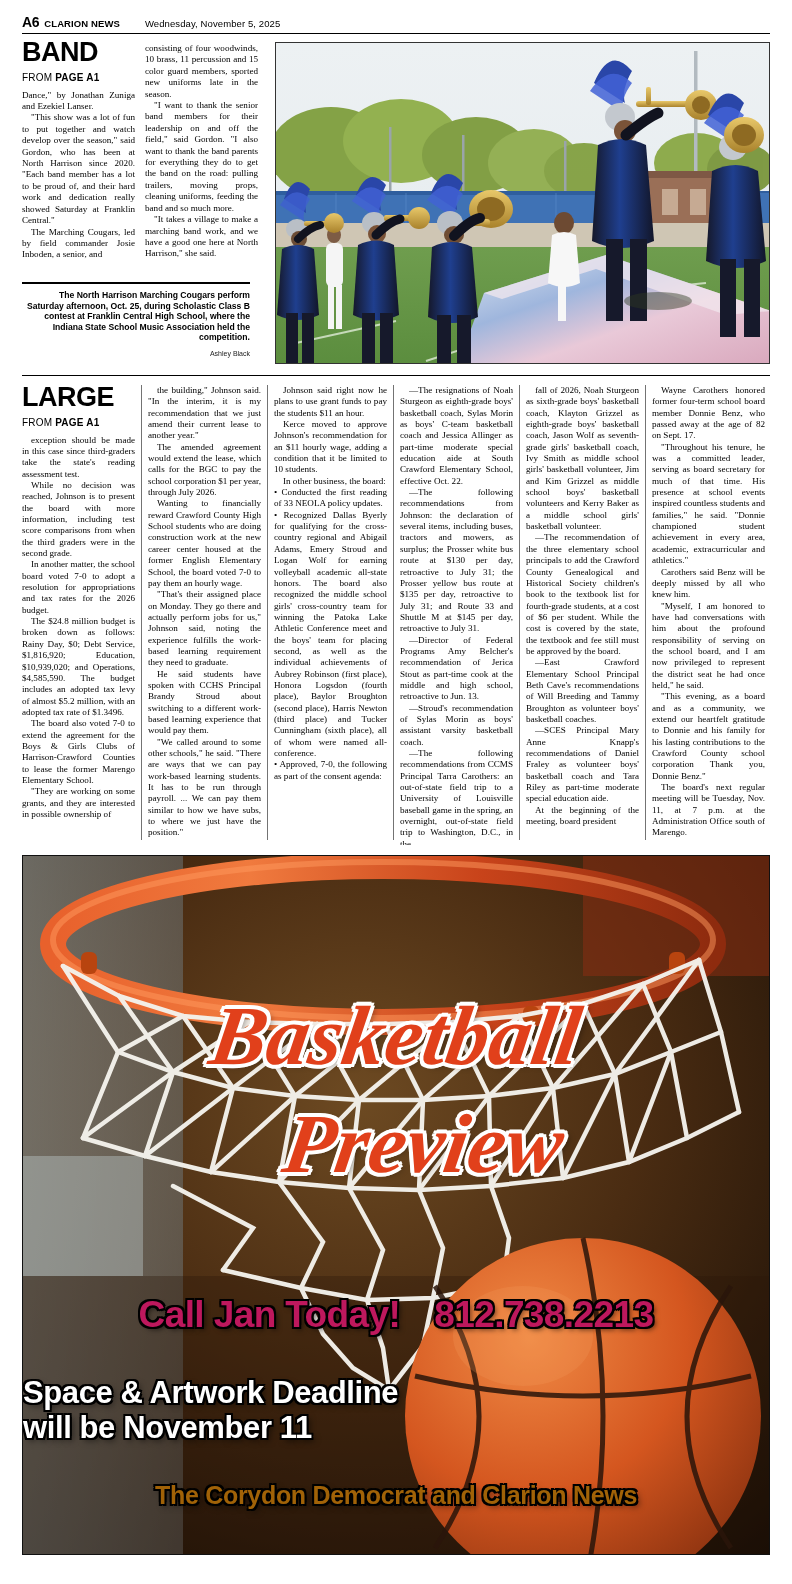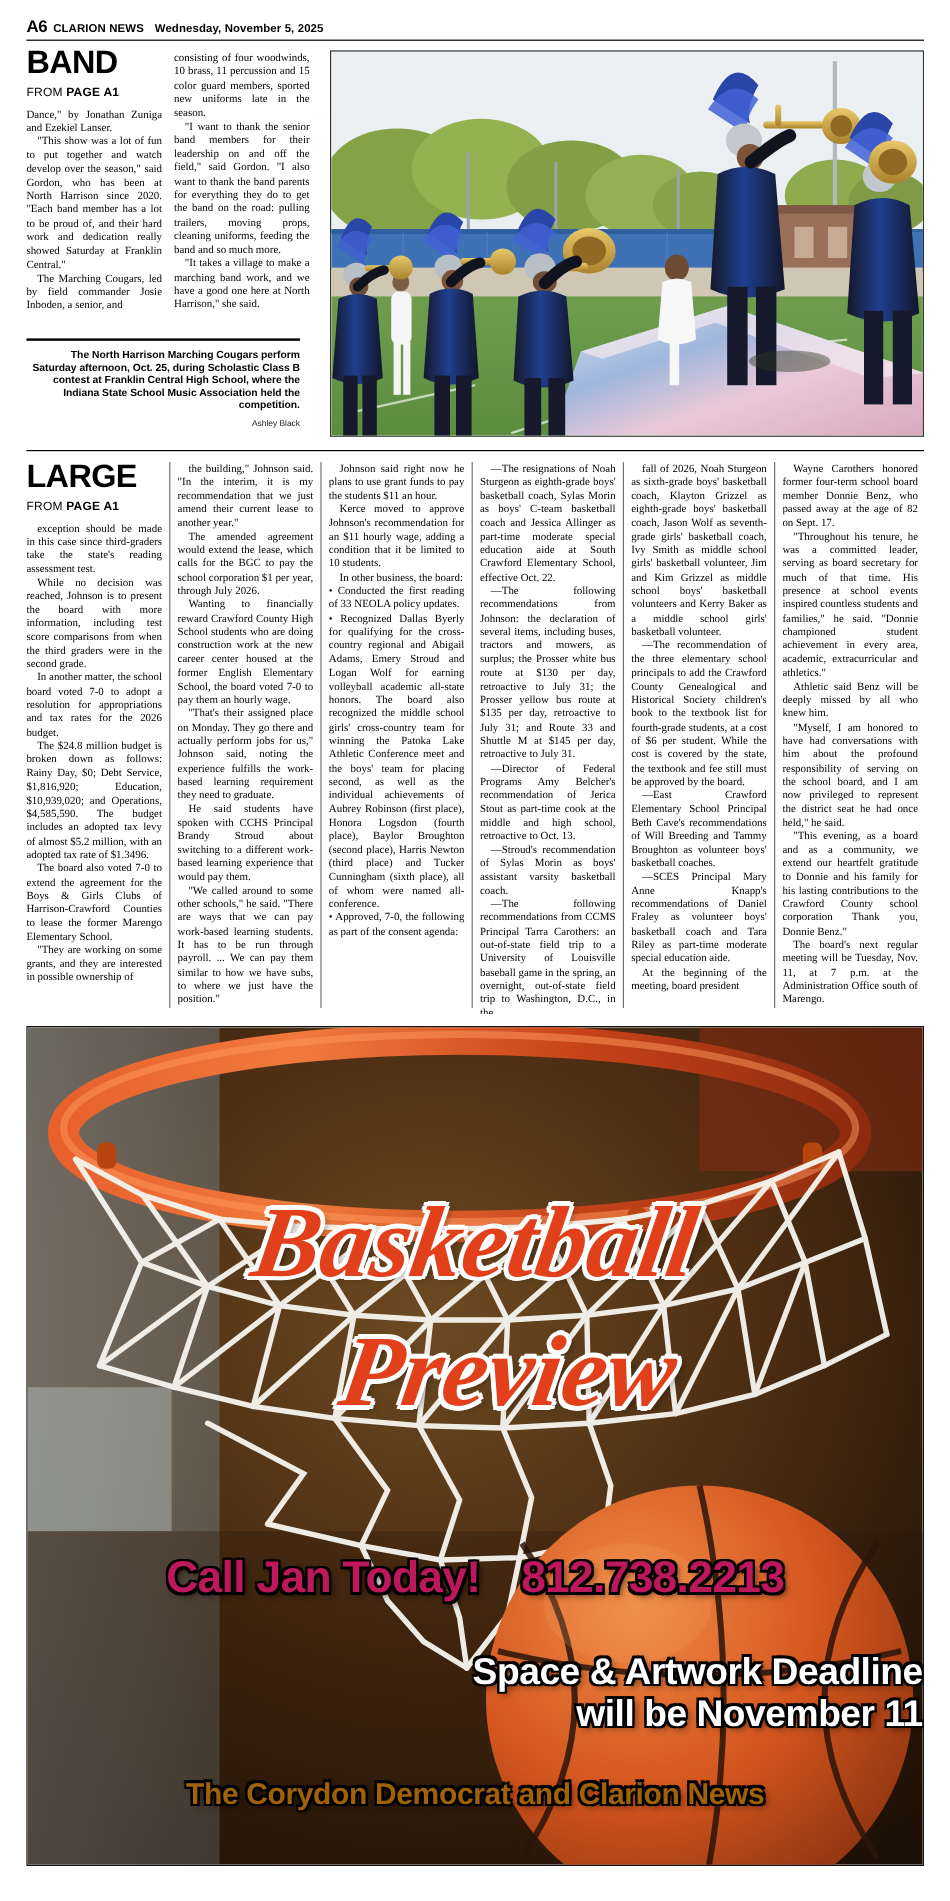--- a/index.html
+++ b/index.html
@@ -39,23 +39,23 @@
     font-weight: 700;
     font-size: 14px;
     letter-spacing: -0.3px;
   }
   .masthead .paper {
     font-weight: 700;
     font-size: 9.5px;
     letter-spacing: 0.1px;
   }
   .masthead .date {
-    font-weight: 700;
+    font-weight: 400;
     font-size: 9.5px;
-    margin-left: 4px;
+    margin-left: 20px;
     letter-spacing: 0.1px;
   }
   .rule-top {
     position: absolute;
     left: 22px;
     top: 33px;
     width: 748px;
     height: 1px;
     background: #000;
   }
@@ -274,21 +274,21 @@
     text-shadow:
       1.6px 0 0 #000, -1.6px 0 0 #000, 0 1.6px 0 #000, 0 -1.6px 0 #000,
       2px 2px 0 #000, -2px 2px 0 #000, 2px -2px 0 #000, -2px -2px 0 #000,
       3px 3px 5px rgba(0,0,0,0.55);
   }
   .ad-deadline {
     position: absolute;
     left: 0;
     top: 520px;
     width: 100%;
-    text-align: right;
+    text-align: left;
     font-family: "Liberation Sans", sans-serif;
     font-weight: 700;
     color: #fff;
     letter-spacing: -0.4px;
     line-height: 1.12;
     text-shadow:
       1.5px 0 0 #000, -1.5px 0 0 #000, 0 1.5px 0 #000, 0 -1.5px 0 #000,
       2px 2px 0 #000, -2px 2px 0 #000, 2px -2px 0 #000, -2px -2px 0 #000,
       3px 3px 6px rgba(0,0,0,0.6);
   }
@@ -557,41 +557,41 @@
         <p class="bullet">• Conducted the first reading of 33 NEOLA policy updates.</p>
         <p class="bullet">• Recognized Dallas Byerly for qualifying for the cross-country regional and Abigail Adams, Emery Stroud and Logan Wolf for earning volleyball academic all-state honors. The board also recognized the middle school girls' cross-country team for winning the Patoka Lake Athletic Conference meet and the boys' team for placing second, as well as the individual achievements of Aubrey Robinson (first place), Honora Logsdon (fourth place), Baylor Broughton (second place), Harris Newton (third place) and Tucker Cunningham (sixth place), all of whom were named all-conference.</p>
         <p class="bullet">• Approved, 7-0, the following as part of the consent agenda:</p>
       </div>
     </div>
 
     <div class="lcol lcol3">
       <div class="body">
         <p class="dash">—The resignations of Noah Sturgeon as eighth-grade boys' basketball coach, Sylas Morin as boys' C-team basketball coach and Jessica Allinger as part-time moderate special education aide at South Crawford Elementary School, effective Oct. 22.</p>
         <p class="dash">—The following recommendations from Johnson: the declaration of several items, including buses, tractors and mowers, as surplus; the Prosser white bus route at $130 per day, retroactive to July 31; the Prosser yellow bus route at $135 per day, retroactive to July 31; and Route 33 and Shuttle M at $145 per day, retroactive to July 31.</p>
-        <p class="dash">—Director of Federal Programs Amy Belcher's recommendation of Jerica Stout as part-time cook at the middle and high school, retroactive to Oct. 13.</p>
+        <p class="dash">—Director of Federal Programs Amy Belcher's recommendation of Jerica Stout as part-time cook at the middle and high school, retroactive to Jun. 13.</p>
         <p class="dash">—Stroud's recommendation of Sylas Morin as boys' assistant varsity basketball coach.</p>
         <p class="dash">—The following recommendations from CCMS Principal Tarra Carothers: an out-of-state field trip to a University of Louisville baseball game in the spring, an overnight, out-of-state field trip to Washington, D.C., in the</p>
       </div>
     </div>
 
     <div class="lcol lcol4">
       <div class="body">
         <p class="noindent">fall of 2026, Noah Sturgeon as sixth-grade boys' basketball coach, Klayton Grizzel as eighth-grade boys' basketball coach, Jason Wolf as seventh-grade girls' basketball coach, Ivy Smith as middle school girls' basketball volunteer, Jim and Kim Grizzel as middle school boys' basketball volunteers and Kerry Baker as a middle school girls' basketball volunteer.</p>
         <p class="dash">—The recommendation of the three elementary school principals to add the Crawford County Genealogical and Historical Society children's book to the textbook list for fourth-grade students, at a cost of $6 per student. While the cost is covered by the state, the textbook and fee still must be approved by the board.</p>
         <p class="dash">—East Crawford Elementary School Principal Beth Cave's recommendations of Will Breeding and Tammy Broughton as volunteer boys' basketball coaches.</p>
         <p class="dash">—SCES Principal Mary Anne Knapp's recommendations of Daniel Fraley as volunteer boys' basketball coach and Tara Riley as part-time moderate special education aide.</p>
         <p>At the beginning of the meeting, board president</p>
       </div>
     </div>
 
     <div class="lcol lcol5">
       <div class="body">
         <p class="noindent">Wayne Carothers honored former four-term school board member Donnie Benz, who passed away at the age of 82 on Sept. 17.</p>
         <p>"Throughout his tenure, he was a committed leader, serving as board secretary for much of that time. His presence at school events inspired countless students and families," he said. "Donnie championed student achievement in every area, academic, extracurricular and athletics."</p>
-        <p>Athletic said Benz will be deeply missed by all who knew him.</p>
+        <p>Carothers said Benz will be deeply missed by all who knew him.</p>
         <p>"Myself, I am honored to have had conversations with him about the profound responsibility of serving on the school board, and I am now privileged to represent the district seat he had once held," he said.</p>
         <p>"This evening, as a board and as a community, we extend our heartfelt gratitude to Donnie and his family for his lasting contributions to the Crawford County school corporation Thank you, Donnie Benz."</p>
         <p>The board's next regular meeting will be Tuesday, Nov. 11, at 7 p.m. at the Administration Office south of Marengo.</p>
       </div>
     </div>
   </div>
 
   <div class="ad">
 
     <div class="ad-photo">

